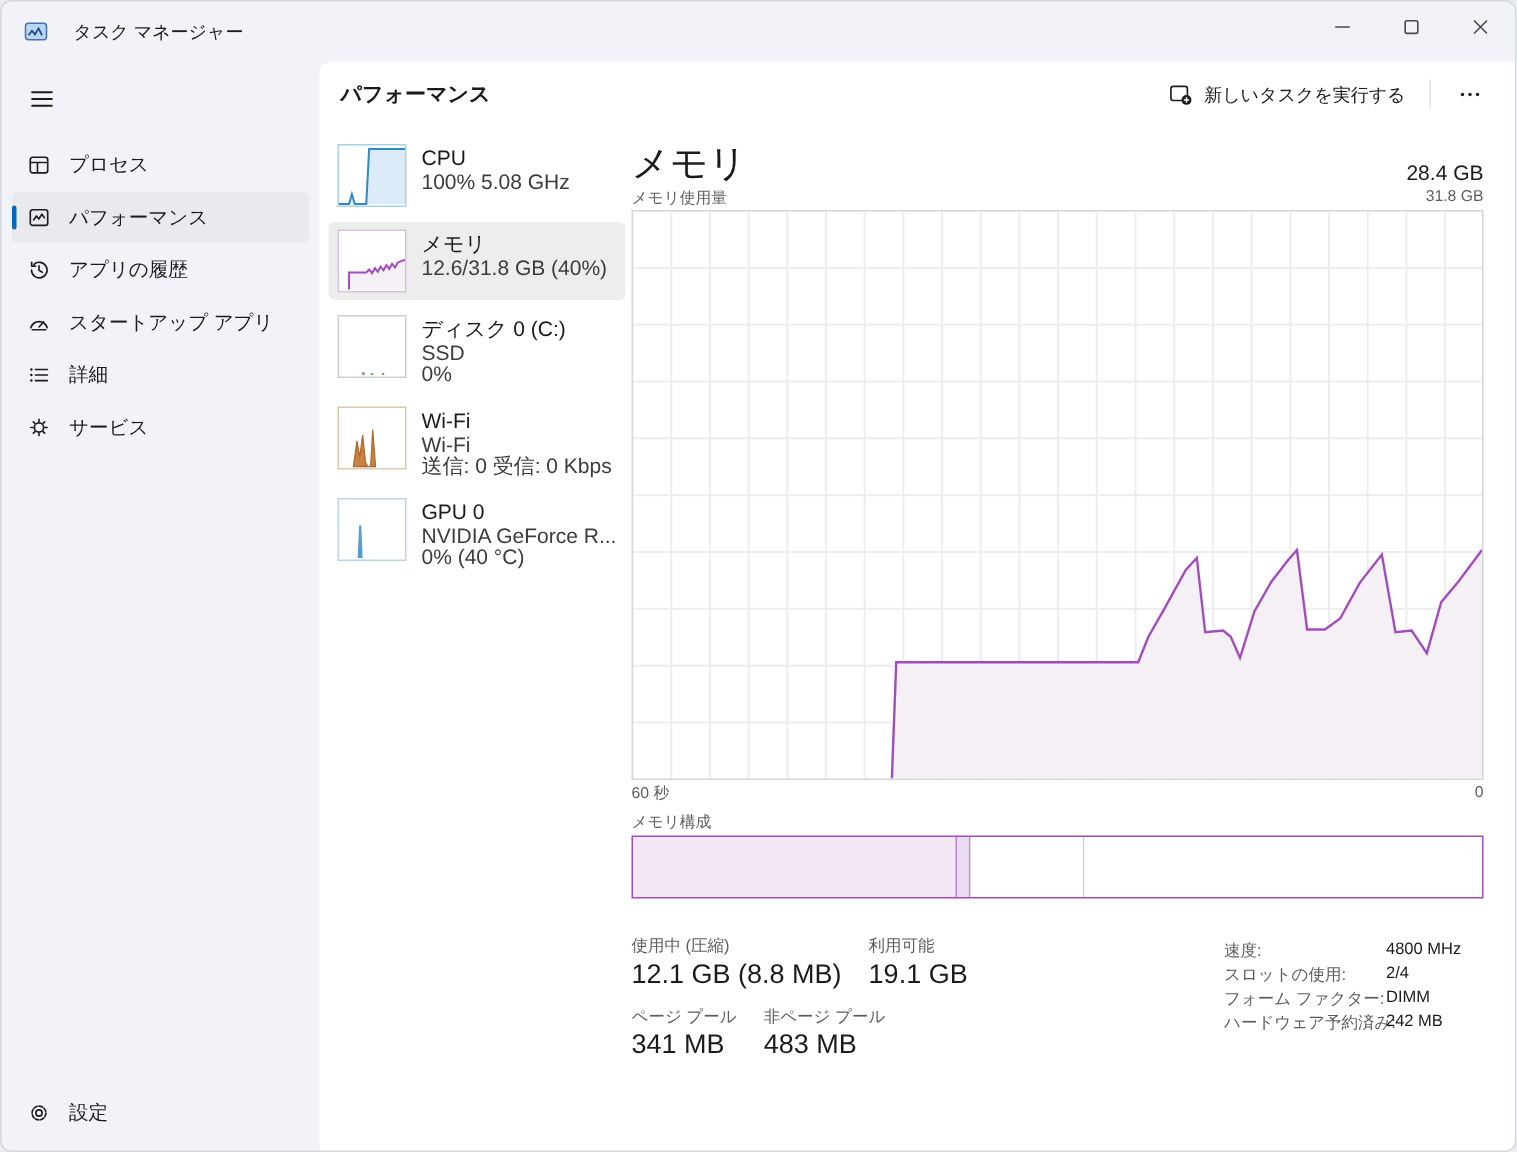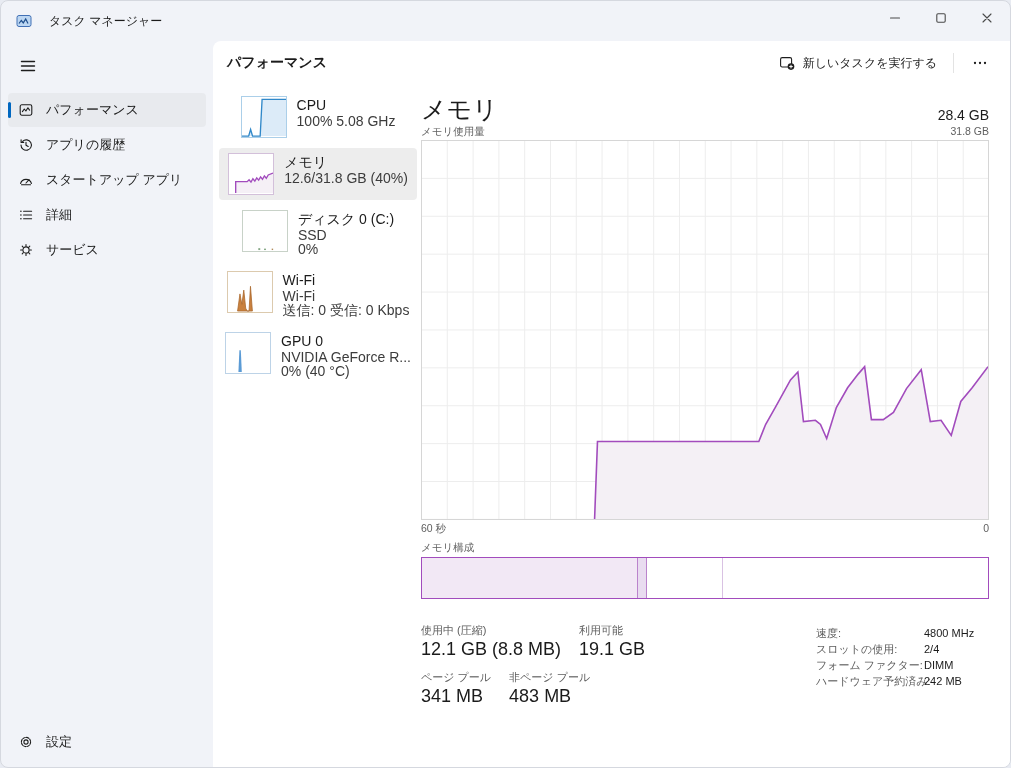--- a/index.html
+++ b/index.html
@@ -30,21 +30,21 @@
   .content{position:absolute;left:212px;top:40px;right:0;bottom:0;background:#ffffff;border-top-left-radius:8px;}
   .content-header{height:44px;display:flex;align-items:center;padding:0 10px 0 14px;}
   .page-title{font-size:14px;font-weight:700;margin:0;}
   .header-actions{margin-left:auto;display:flex;align-items:center;justify-content:center;}
   .run-task{display:flex;align-items:center;gap:8px;border:none;background:transparent;font-size:12px;color:#1b1b1b;padding:6px 10px;border-radius:4px;}
   .vdiv{width:1px;height:20px;background:#e3e3e3;margin:0 6px;}
   .more-btn{border:none;background:transparent;padding:6px 12px;border-radius:4px;display:flex;align-items:center;}
 
   
   .tiles{position:absolute;left:6px;top:50px;width:198px;}
-  .tile{display:flex;gap:10px;align-items:flex-start;padding:5px 6px;border-radius:4px;margin-bottom:5px;cursor:default;justify-content:center;}
+  .tile{display:flex;gap:10px;align-items:flex-start;padding:5px 6px;border-radius:4px;margin-bottom:5px;cursor:default;}
   .tile.selected{background:#ededed;}
   .spark{width:46px;height:42px;background:#fff;flex:none;}
   .spark.cpu{border:1px solid #abcfe9;}
   .spark.mem{border:1px solid #d3c0da;}
   .spark.disk{border:1px solid #c8d2c8;}
   .spark.wifi{border:1px solid #dccaae;}
   .spark.gpu{border:1px solid #bdd3e7;}
   .tile-name{font-size:14px;line-height:18px;white-space:nowrap;}
   .tile-sub{font-size:14px;line-height:14px;color:#3c3c3c;white-space:nowrap;}
 
@@ -109,20 +109,29 @@
     </div>
   </div>
 
   <div class="sidebar">
     <button class="hamburger">
       <svg class="ico" width="18" height="18" viewBox="0 0 18 18" style="stroke-width:1.4">
           <path d="M2.5 4.5h13M2.5 9h13M2.5 13.5h13"></path>
         </svg>
     </button>
 
+    <div class="nav-item">
+      <span class="nav-icon">
+          <svg class="ico" width="16" height="16" viewBox="0 0 16 16">
+            <rect x="2.2" y="2.8" width="11.6" height="10.4" rx="1.6"></rect>
+            <path d="M2.2 6.3h11.6M7 6.3v6.9"></path>
+          </svg>
+        </span>
+      <span class="nav-label">プロセス</span>
+    </div>
 
     <div class="nav-item selected">
       <span class="pill"></span>
       <span class="nav-icon">
           <svg class="ico" width="16" height="16" viewBox="0 0 16 16">
             <rect x="2.2" y="2.8" width="11.6" height="10.4" rx="1.6"></rect>
             <path d="M4.4 9.6l1.9-2.6 1.6 2 2-3.2 1.7 2.3"></path>
           </svg>
         </span>
       <span class="nav-label">パフォーマンス</span>

